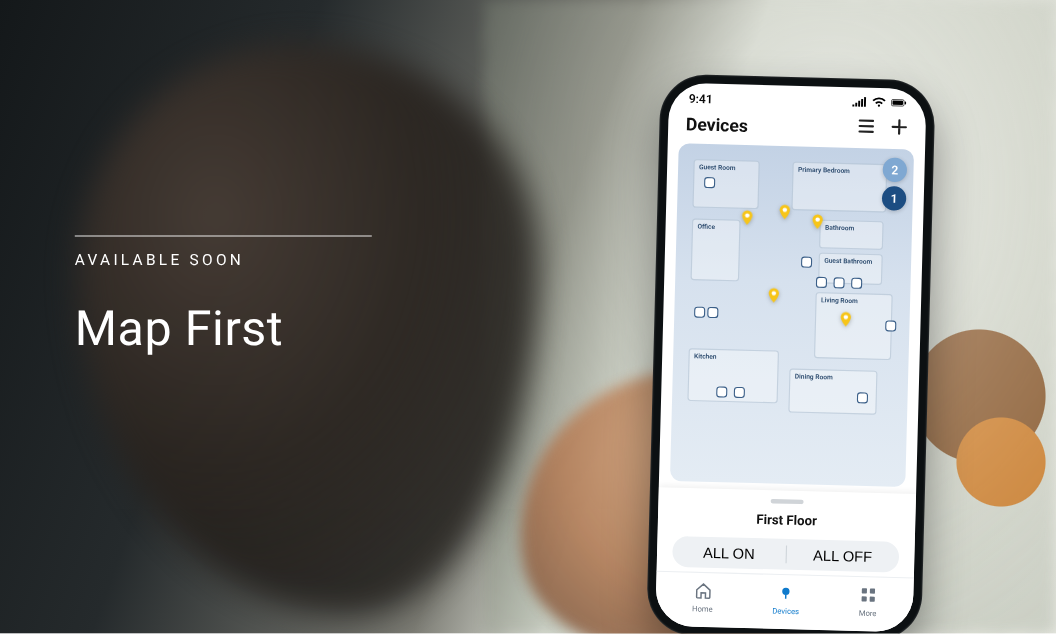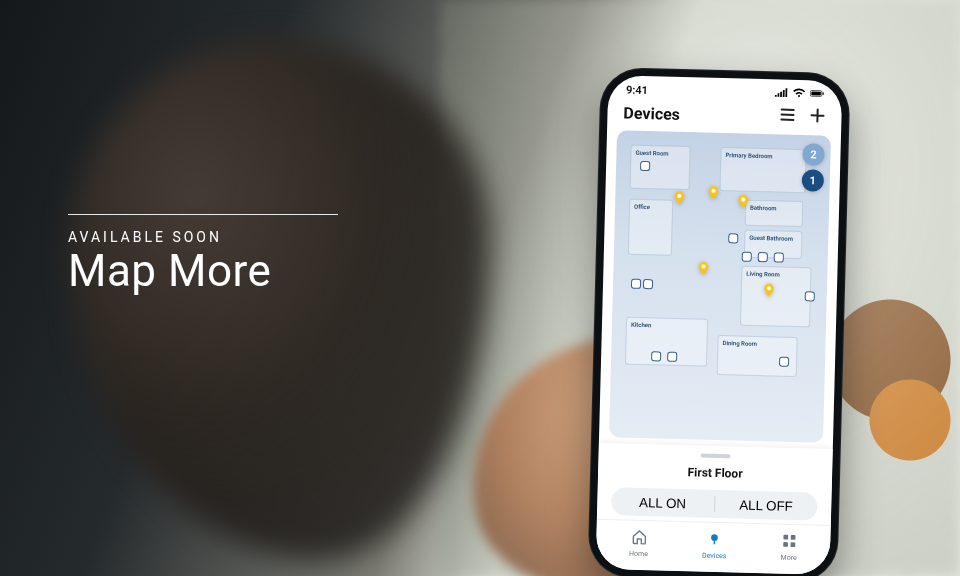--- a/index.html
+++ b/index.html
@@ -52,20 +52,21 @@
   }
   .promo-line {
     width: 270px;
     border-top: 1px solid rgba(255,255,255,0.9);
     margin-bottom: 14px;
   }
   .promo-kicker {
     font-size: 14px;
     letter-spacing: 3px;
     font-weight: 400;
+    margin-bottom: 28px;
   }
   .promo-title {
     font-size: 44px;
     font-weight: 400;
     letter-spacing: 0.5px;
   }
 
   
   .phone {
     position: absolute;
@@ -207,21 +208,21 @@
 <body>
 
 <div class="scene">
   <div class="table"></div>
   <div class="person"></div>
   <div class="hand"></div>
 
   <div class="promo">
     <div class="promo-line"></div>
     <div class="promo-kicker">AVAILABLE SOON</div>
-    <div class="promo-title">Map More</div>
+    <div class="promo-title">Map First</div>
   </div>
 
   <div class="phone">
     <div class="screen">
 
       <div class="statusbar">
         <span>9:41</span>
         <div class="status-icons">
           <span>
             <svg viewBox="0 0 16 10">

